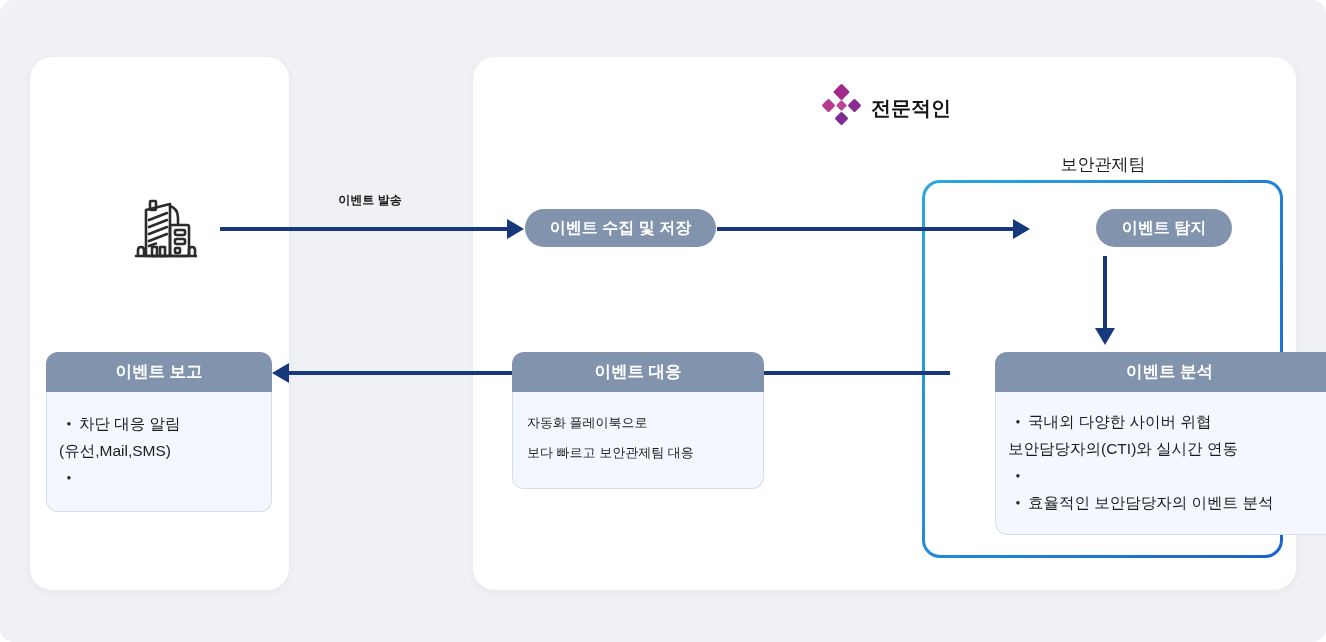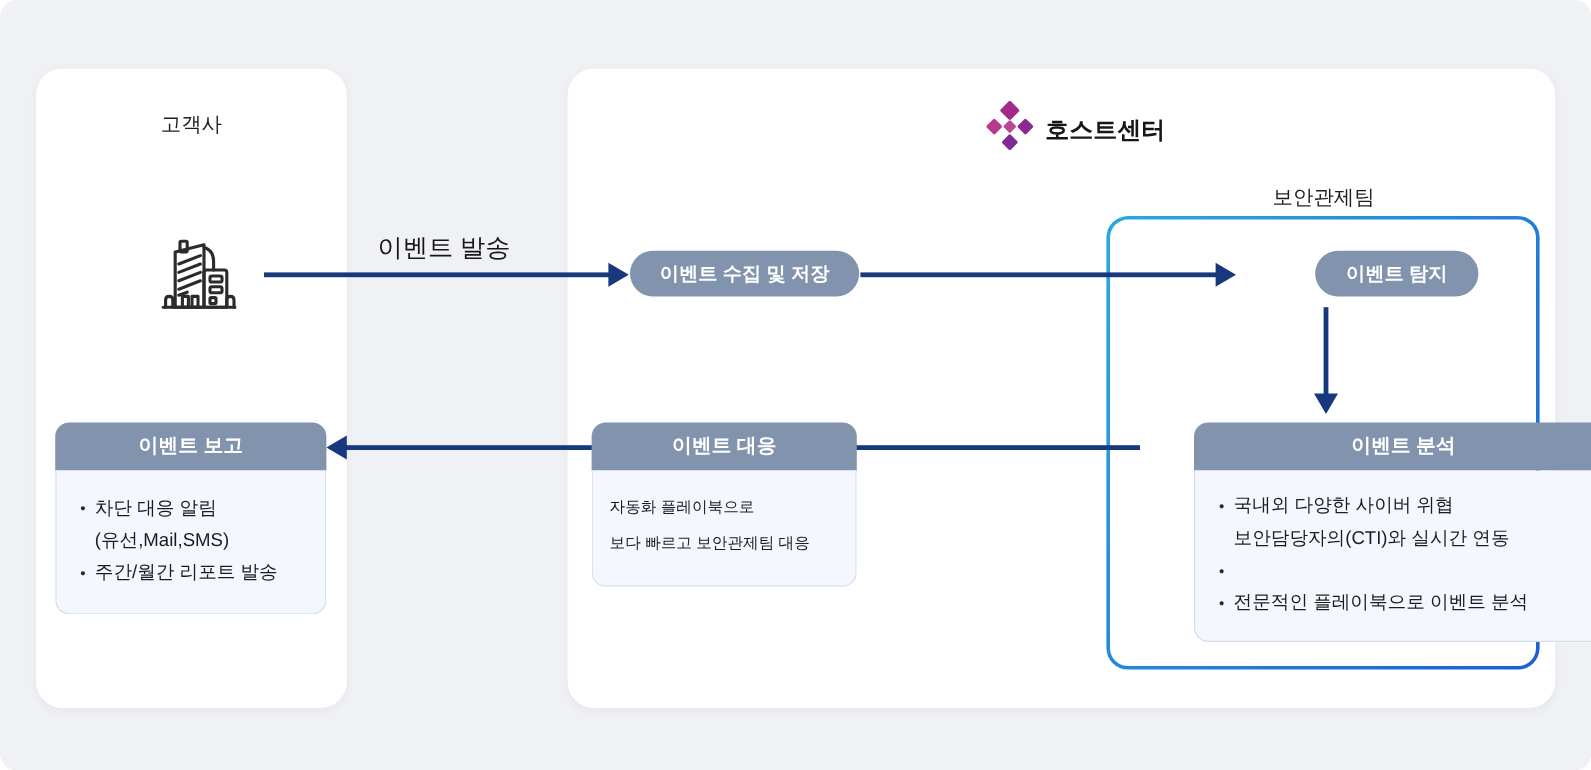--- a/index.html
+++ b/index.html
@@ -39,55 +39,54 @@
   .pill-detect{left:1096px;top:209px;width:136px;}
 
   .info-box{position:absolute;z-index:4;border-radius:12px;}
   .info-header{height:40px;background:var(--slate);border-radius:12px 12px 0 0;
                color:var(--text-white);font-size:16.5px;font-weight:600;
                display:flex;align-items:center;justify-content:center;}
   .info-body{background:var(--body-bg);border:1px solid var(--body-border);border-top:none;
              border-radius:0 0 12px 12px;color:var(--text-dark);font-size:15.5px;}
   .box-report{left:46px;top:352px;width:226px;border-radius:16px;}
   .box-report .info-body{padding:18px 10px 20px 12px;}
-  .box-response{left:493px;top:352px;width:221px;}
+  .box-response{left:512px;top:352px;width:252px;}
   .box-response .info-body{padding:16px 12px 20px 14px;line-height:30px;font-size:13px;}
   .box-analysis{left:995px;top:352px;width:349px;}
   .box-analysis .info-body{padding:16px 8px 18px 12px;}
 
   .bullet-row{display:flex;line-height:27px;}
   .bullet-dot{width:20px;text-align:center;flex:0 0 20px;color:#2a2a2a;font-size:13px;}
-  .bullet-cont{margin-left:20px;line-height:27px;}
+  .bullet-cont{line-height:27px;}
 
   .arrow-line{position:absolute;background:var(--navy);z-index:3;}
   .arrow-head{position:absolute;width:0;height:0;z-index:3;}
   .head-right{border-top:10px solid transparent;border-bottom:10px solid transparent;
               border-left:17px solid var(--navy);}
   .head-left{border-top:10px solid transparent;border-bottom:10px solid transparent;
              border-right:17px solid var(--navy);}
   .head-down{border-left:10px solid transparent;border-right:10px solid transparent;
              border-top:17px solid var(--navy);}
   .a1-line{left:220px;top:227px;width:290px;height:4px;}
   .a1-head{left:507px;top:219px;}
   .a2-line{left:717px;top:227px;width:299px;height:4px;}
   .a2-head{left:1013px;top:219px;}
   .a3-line{left:1103px;top:256px;width:4px;height:74px;}
   .a3-head{left:1095px;top:328px;}
   .a4-line{left:288px;top:371px;width:662px;height:4px;}
   .a4-head{left:272px;top:363px;}
   .flow-label{position:absolute;left:285px;top:192px;width:170px;text-align:center;
-              font-size:21px;font-weight:400;color:#161616;z-index:3;}
+              font-size:12px;font-weight:700;color:#161616;z-index:3;}
 </style>
 </head>
 <body>
 
 <div class="canvas">
 
   <div class="card card-left"></div>
-  <div class="section-title customer-title">고객사</div>
 
   <div class="building-wrap">
     <svg width="74" height="74" viewBox="0 0 74 74" fill="none" stroke="#2b2b2b" stroke-width="2.6" stroke-linecap="round" stroke-linejoin="round">
 
       <rect x="27" y="9" width="6" height="9" rx="1"></rect>
 
       <path d="M23 18 L47 12 L47 64 L23 64 Z"></path>
 
       <path d="M47 14 C53 16 55 20 55 26 L55 33"></path>
 
@@ -114,38 +113,37 @@
   <div class="info-box box-report">
     <div class="info-header">이벤트 보고</div>
     <div class="info-body">
       <div class="bullet-row">
         <span class="bullet-dot" style="font-size: 8px;">●</span>
         <span>차단 대응 알림</span>
       </div>
       <div class="bullet-cont">(유선,Mail,SMS)</div>
       <div class="bullet-row">
         <span class="bullet-dot" style="font-size: 8px;">●</span>
-        <span>주간/월간 리포트 발송</span>
       </div>
     </div>
   </div>
 
   <div class="card card-right"></div>
 
   <div class="host-header">
     <span>
       <svg width="42" height="44" viewBox="0 0 42 44">
         <rect x="15.5" y="2" width="12" height="12" rx="1.5" fill="#a02989" transform="rotate(45 21.5 8)"></rect>
         <rect x="3.5" y="16.5" width="10" height="10" rx="1.5" fill="#b73a8e" transform="rotate(45 8.5 21.5)"></rect>
         <rect x="17.5" y="17.5" width="8" height="8" rx="1.2" fill="#bb4794" transform="rotate(45 21.5 21.5)"></rect>
         <rect x="29.5" y="16.5" width="10" height="10" rx="1.5" fill="#8b2b91" transform="rotate(45 34.5 21.5)"></rect>
         <rect x="16.5" y="29.5" width="10" height="10" rx="1.5" fill="#7e2b92" transform="rotate(45 21.5 34.5)"></rect>
       </svg>
     </span>
-    <span class="host-title">호스트센터</span>
+    <span class="host-title">전문적인</span>
   </div>
 
   <div class="section-title team-label">보안관제팀</div>
 
   <div class="blue-box">
     <div class="blue-box-inner"></div>
   </div>
 
   <div class="arrow-line a1-line"></div>
   <div class="arrow-head head-right a1-head"></div>
@@ -177,18 +175,18 @@
       <div class="bullet-row">
         <span class="bullet-dot" style="font-size: 8px;">●</span>
         <span>국내외 다양한 사이버 위협</span>
       </div>
       <div class="bullet-cont">보안담당자의(CTI)와 실시간 연동</div>
       <div class="bullet-row">
         <span class="bullet-dot" style="font-size: 8px;">●</span>
       </div>
       <div class="bullet-row">
         <span class="bullet-dot" style="font-size: 8px;">●</span>
-        <span>전문적인 플레이북으로 이벤트 분석</span>
+        <span>효율적인 보안담당자의 이벤트 분석</span>
       </div>
     </div>
   </div>
 
 </div>
 
 </body></html>

